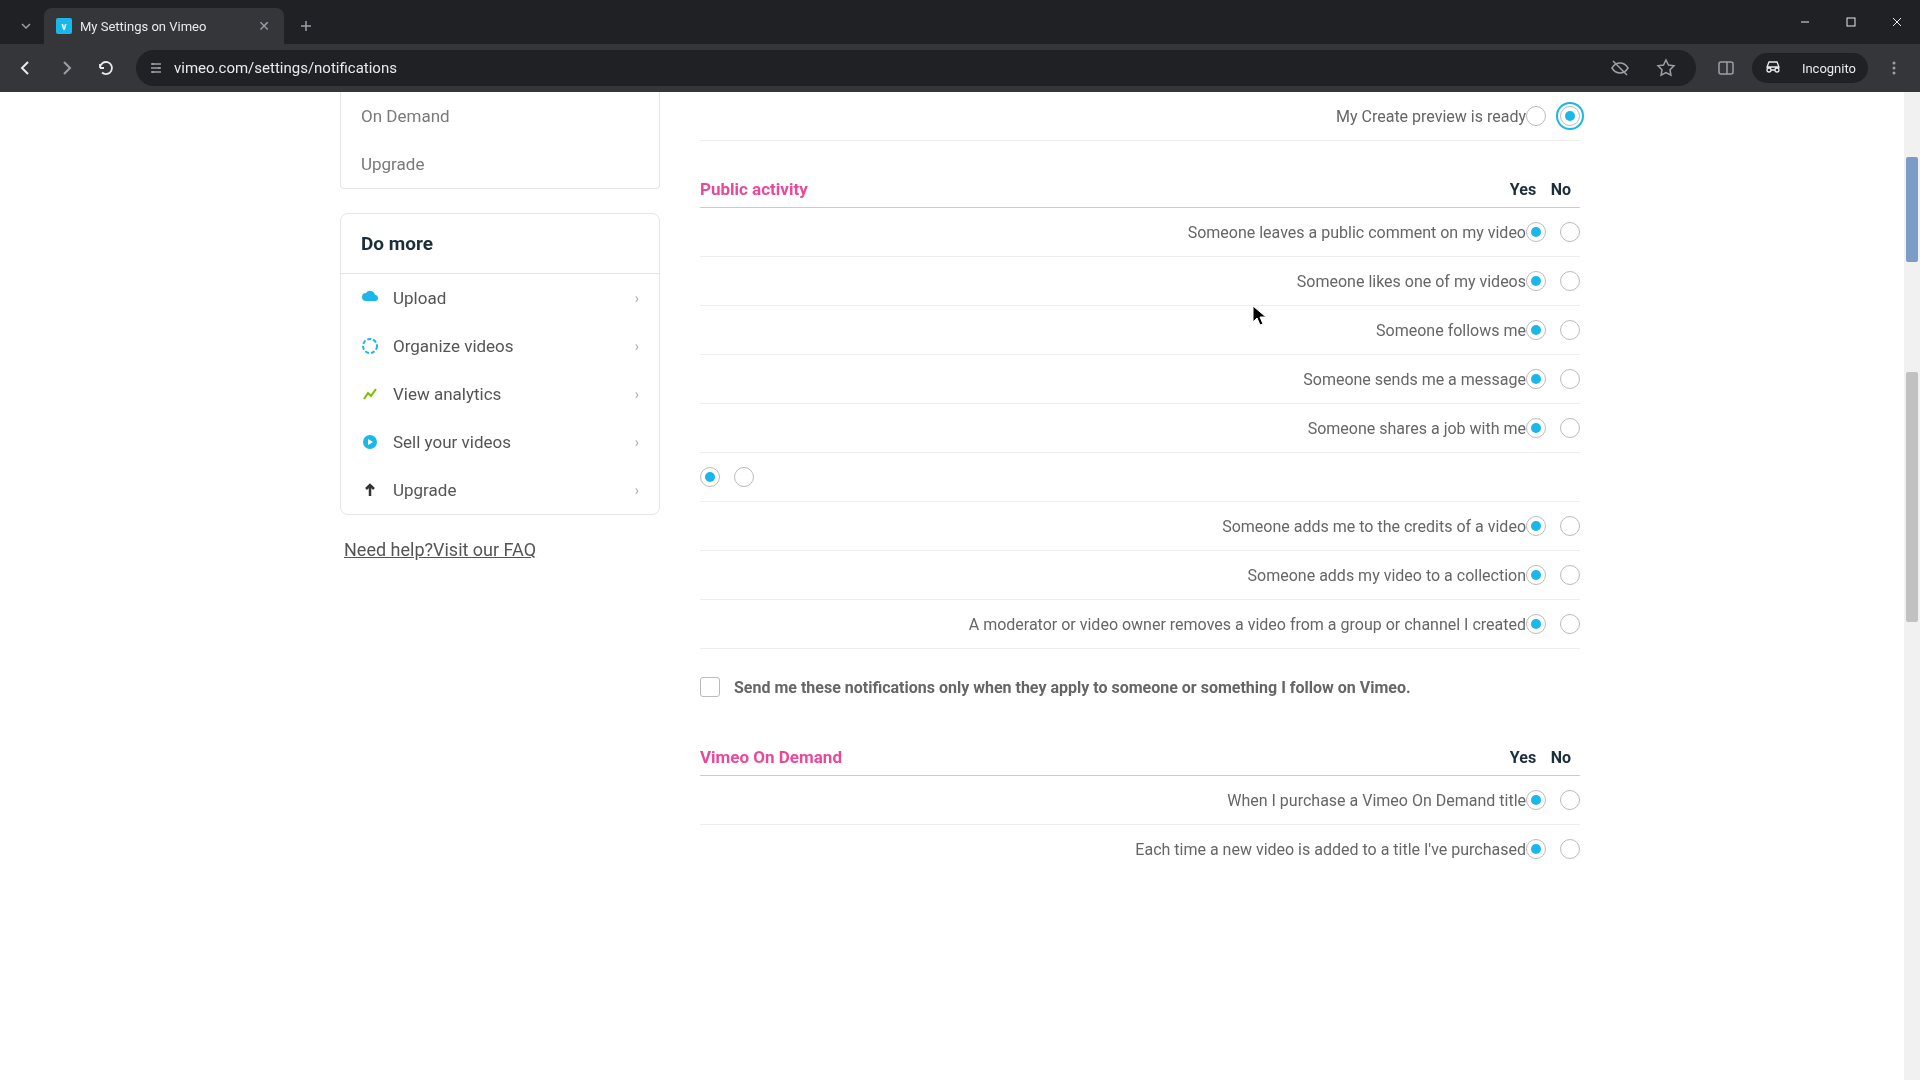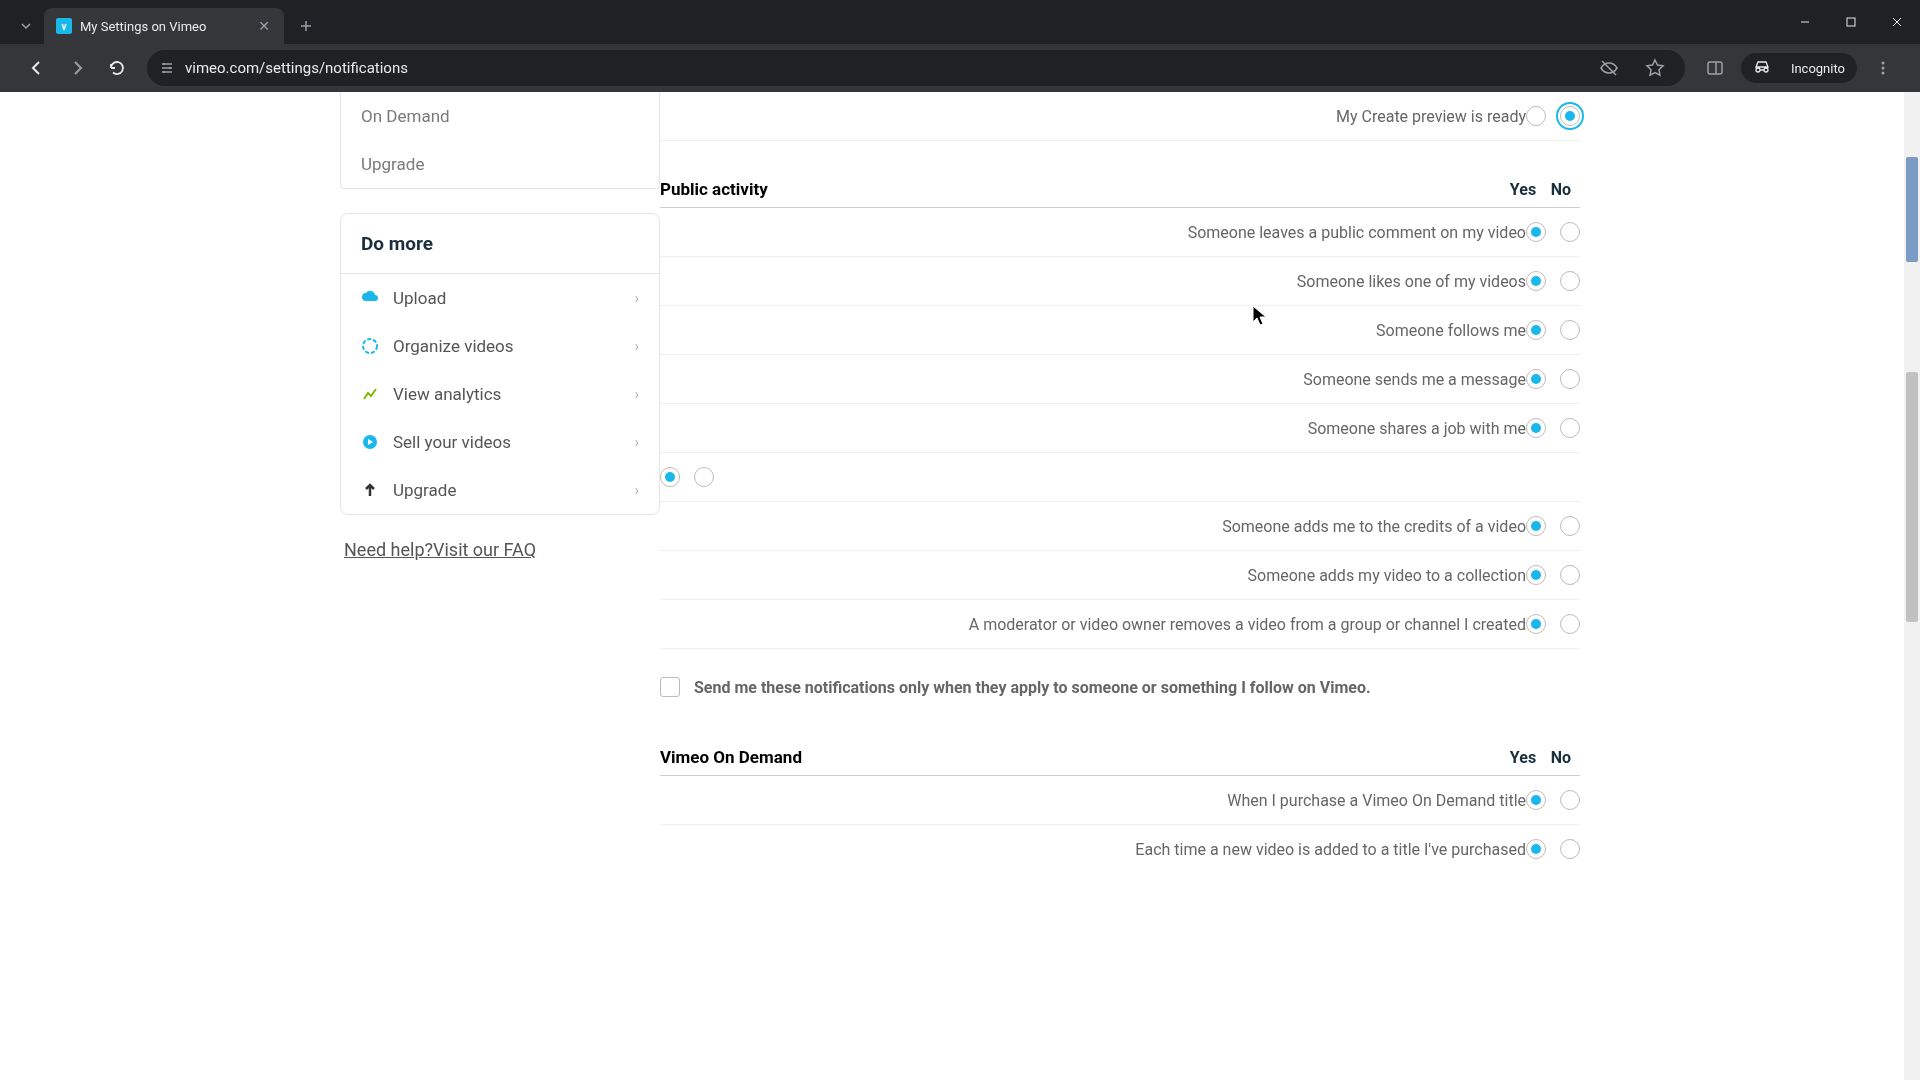--- a/index.html
+++ b/index.html
@@ -9,48 +9,48 @@
     .browser-top { background: #202124; height: 44px; display: flex; align-items: flex-end; padding-left: 8px; }
     .tab-dropdown { width: 36px; height: 36px; display: flex; align-items: center; justify-content: center; color: #9aa0a6; cursor: pointer; }
     .tab { background: #35363a; border-radius: 8px 8px 0 0; height: 36px; display: flex; align-items: center; padding: 0 12px; min-width: 240px; color: #e8eaed; font-size: 13px; gap: 8px; }
     .tab-favicon { width: 16px; height: 16px; background: #1ab7ea; border-radius: 2px; display: flex; align-items: center; justify-content: center; font-size: 10px; font-weight: bold; color: #fff; }
     .tab-title { flex: 1; }
     .tab-close { width: 16px; height: 16px; display: flex; align-items: center; justify-content: center; color: #9aa0a6; cursor: pointer; font-size: 14px; }
     .new-tab { width: 28px; height: 28px; display: flex; align-items: center; justify-content: center; color: #9aa0a6; cursor: pointer; margin-left: 8px; margin-bottom: 4px; }
     .window-controls { margin-left: auto; display: flex; height: 44px; }
     .win-btn { width: 46px; display: flex; align-items: center; justify-content: center; color: #e8eaed; cursor: pointer; font-size: 12px; }
     
-    .toolbar { background: #35363a; height: 48px; display: flex; align-items: center; padding: 0 19px; gap: 4px; }
+    .toolbar { background: #35363a; height: 48px; display: flex; align-items: center; padding: 0 8px; gap: 4px; }
     .nav-btn { width: 36px; height: 36px; display: flex; align-items: center; justify-content: center; color: #9aa0a6; border-radius: 50%; cursor: pointer; }
     .nav-btn.enabled { color: #e8eaed; }
     .url-bar { flex: 1; background: #202124; border-radius: 20px; height: 36px; display: flex; align-items: center; padding: 0 12px; gap: 10px; margin: 0 8px; }
     .url-text { color: #9aa0a6; font-size: 15px; flex: 1; }
     .url-text .domain { color: #e8eaed; }
     .toolbar-icon { width: 36px; height: 36px; display: flex; align-items: center; justify-content: center; color: #9aa0a6; cursor: pointer; }
     .incognito-badge { display: flex; align-items: center; gap: 20px; background: #202124; border-radius: 16px; padding: 6px 12px; color: #e8eaed; font-size: 13px; margin: 0 4px; }
     
     
     .page { background: #fff; height: calc(1080px - 92px); overflow-y: auto; position: relative; }
-    .content-wrap { max-width: 1280px; margin: 0 auto; display: flex; padding: 0 20px; }
+    .content-wrap { max-width: 1280px; margin: 0 auto; display: flex; gap: 40px; padding: 0 20px; }
     
     .sidebar { width: 320px; flex-shrink: 0; }
     .sidebar-box { border: 1px solid #e5e5e5; border-radius: 8px; margin-bottom: 24px; }
     .sidebar-link { padding: 14px 20px; color: #7a7a7a; font-size: 17px; cursor: pointer; }
     .sidebar-header { padding: 18px 20px; font-size: 19px; font-weight: 700; color: #1a2e3b; border-bottom: 1px solid #e5e5e5; }
     .sidebar-action { padding: 14px 20px; display: flex; align-items: center; gap: 14px; color: #555; font-size: 17px; cursor: pointer; }
     .sidebar-action .chev { margin-left: auto; color: #aaa; font-size: 14px; }
     .action-icon { width: 18px; height: 18px; flex-shrink: 0; display: flex; align-items: center; justify-content: center; }
     .help-link { color: #555; font-size: 18px; padding: 0 4px; text-decoration: underline; }
     
     .main { flex: 1; padding-bottom: 40px; }
     .setting-row { display: flex; align-items: center; padding: 14px 0; border-bottom: 1px solid #eee; text-align: right; }
     .setting-row.no-border { border-bottom: none; }
     .setting-label { flex: 1; color: #666; font-size: 16px; }
     .section-header { display: flex; align-items: baseline; padding: 10px 0 8px 0; border-bottom: 1px solid #ccc; margin-top: 28px; }
-    .section-title { flex: 1; font-size: 17px; font-weight: 700; color: #000000; }
+    .section-title { flex: 1; font-size: 17px; font-weight: 700; color: #ec4899; }
     .col-label { font-size: 16px; font-weight: 700; color: #1a2e3b; width: 38px; text-align: center; }
     
     .radio-group { display: flex; gap: 14px; }
     .radio { width: 20px; height: 20px; border: 1px solid #bbb; border-radius: 50%; display: flex; align-items: center; justify-content: center; cursor: pointer; background: #fff; }
     .radio.selected::after { content: ''; width: 10px; height: 10px; background: #1ab7ea; border-radius: 50%; }
     .radio.selected.ring { box-shadow: 0 0 0 2px #fff, 0 0 0 4px #1ab7ea; }
     
     .checkbox-row { display: flex; align-items: center; gap: 14px; padding: 28px 0 12px 0; font-weight: bold; }
     .checkbox { width: 20px; height: 20px; border: 1px solid #bbb; border-radius: 3px; cursor: pointer; background: #fff; }
     .checkbox-label { color: #666; font-size: 16px; }

